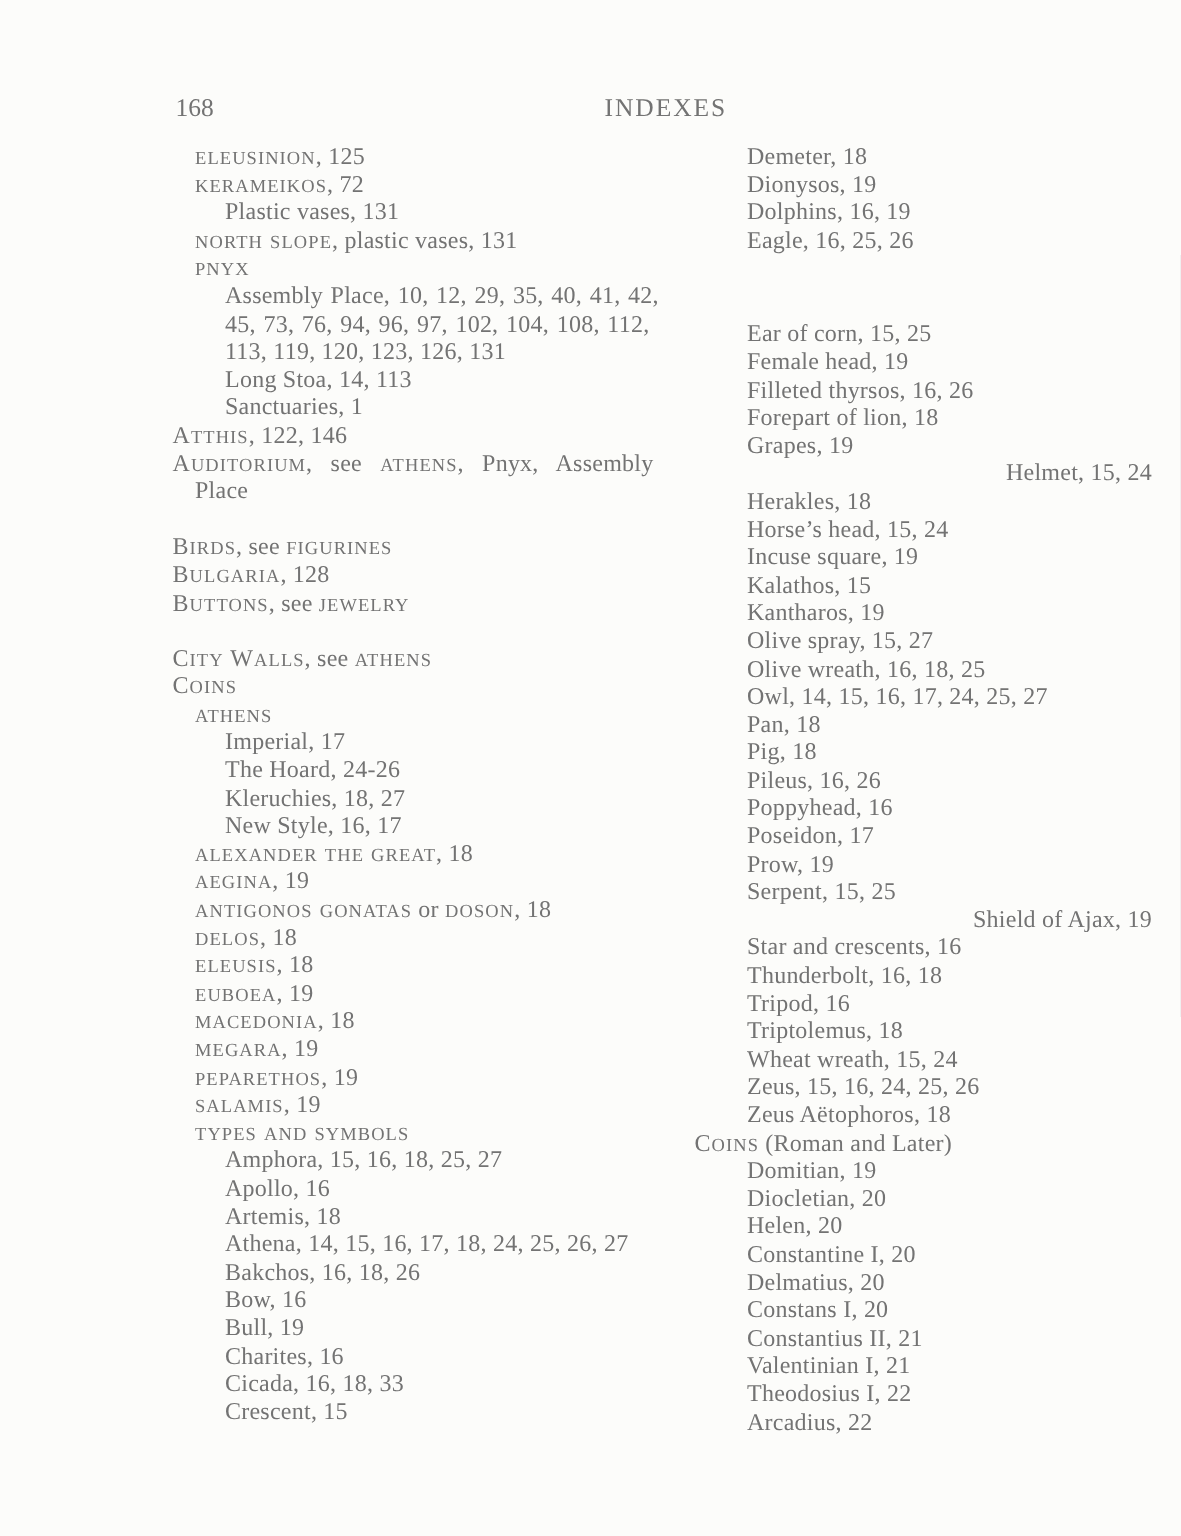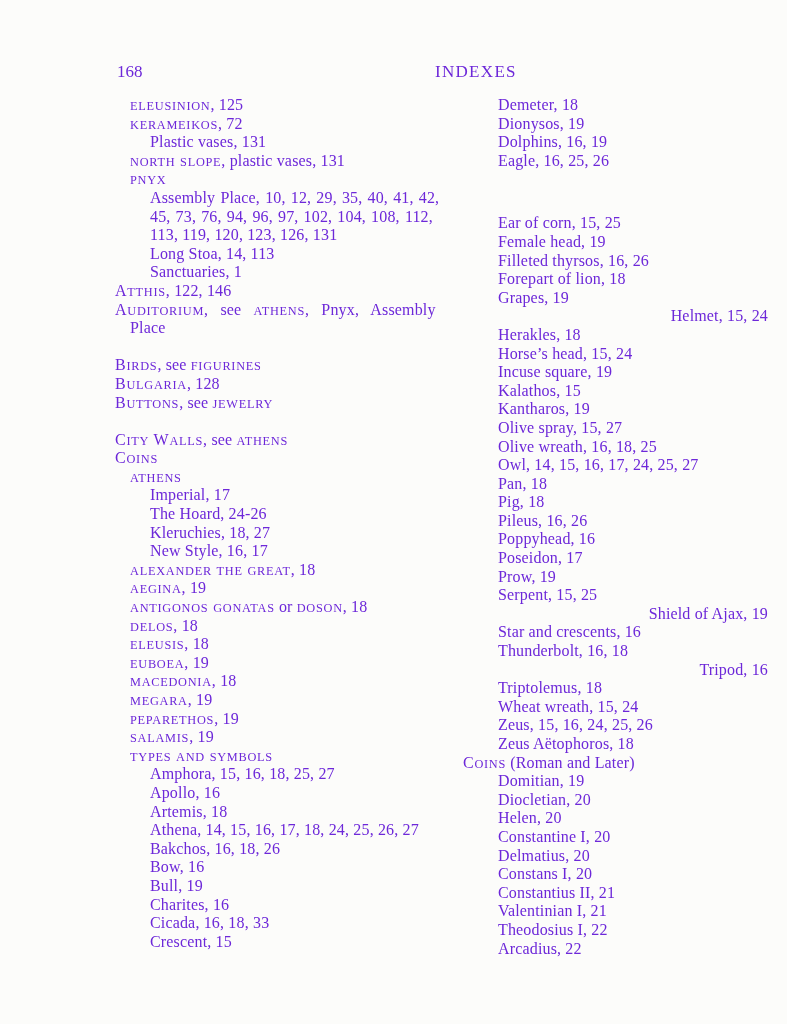--- a/index.html
+++ b/index.html
@@ -21,21 +21,20 @@
     left: 117px;
     top: 62px;
     font-size: 17px;
   }
   .running-head {
     position: absolute;
     left: 403px;
     top: 62px;
     font-size: 17px;
     letter-spacing: 1.3px;
-    margin-left: 32px;
   }
   .col {
     position: absolute;
     top: 96px;
   }
   .col-left  { left: 115px; width: 350px; }
   .col-right { left: 463px; width: 305px; }
   .line {
     height: 18.6px;
     line-height: 18.6px;
@@ -43,21 +42,21 @@
     white-space: nowrap;
   }
   .line.blank { }
   .sc { letter-spacing: 0.045em; }
   .sx { font-size: 77%; }
   .rm { letter-spacing: 0.01em; }
 </style>
 </head>
 <body>
 
-<div class="page" style="background: rgb(252, 252, 250); color: #6d28d9;">
+<div class="page" style="background: rgb(252, 252, 250); color: #737373;">
   <div class="page-number">168</div>
   <div class="running-head">INDEXES</div>
 
   <div class="col col-left">
       <div class="line" style="padding-left: 15px;"><span class="sc"><span class="sx">E</span><span class="sx">L</span><span class="sx">E</span><span class="sx">U</span><span class="sx">S</span><span class="sx">I</span><span class="sx">N</span><span class="sx">I</span><span class="sx">O</span><span class="sx">N</span></span><span class="rm">, 125</span></div>
       <div class="line" style="padding-left: 15px;"><span class="sc"><span class="sx">K</span><span class="sx">E</span><span class="sx">R</span><span class="sx">A</span><span class="sx">M</span><span class="sx">E</span><span class="sx">I</span><span class="sx">K</span><span class="sx">O</span><span class="sx">S</span></span><span class="rm">, 72</span></div>
       <div class="line" style="padding-left: 35px;"><span class="rm">Plastic vases, 131</span></div>
       <div class="line" style="padding-left: 15px;"><span class="sc"><span class="sx">N</span><span class="sx">O</span><span class="sx">R</span><span class="sx">T</span><span class="sx">H</span> <span class="sx">S</span><span class="sx">L</span><span class="sx">O</span><span class="sx">P</span><span class="sx">E</span></span><span class="rm">, plastic vases, 131</span></div>
       <div class="line" style="padding-left: 15px;"><span class="sc"><span class="sx">P</span><span class="sx">N</span><span class="sx">Y</span><span class="sx">X</span></span></div>
       <div class="line" style="padding-left: 35px; word-spacing: 0.06em;"><span class="rm">Assembly Place, 10, 12, 29, 35, 40, 41, 42,</span></div>
@@ -125,21 +124,21 @@
       <div class="line" style="padding-left: 35px;"><span class="rm">Pan, 18</span></div>
       <div class="line" style="padding-left: 35px;"><span class="rm">Pig, 18</span></div>
       <div class="line" style="padding-left: 35px;"><span class="rm">Pileus, 16, 26</span></div>
       <div class="line" style="padding-left: 35px;"><span class="rm">Poppyhead, 16</span></div>
       <div class="line" style="padding-left: 35px;"><span class="rm">Poseidon, 17</span></div>
       <div class="line" style="padding-left: 35px;"><span class="rm">Prow, 19</span></div>
       <div class="line" style="padding-left: 35px;"><span class="rm">Serpent, 15, 25</span></div>
       <div class="line" style="padding-left: 35px; text-align: right;"><span class="rm">Shield of Ajax, 19</span></div>
       <div class="line" style="padding-left: 35px;"><span class="rm">Star and crescents, 16</span></div>
       <div class="line" style="padding-left: 35px;"><span class="rm">Thunderbolt, 16, 18</span></div>
-      <div class="line" style="padding-left: 35px; text-align: right;"><span class="rm">Tripod, 16</span></div>
+      <div class="line" style="padding-left: 35px;"><span class="rm">Tripod, 16</span></div>
       <div class="line" style="padding-left: 35px;"><span class="rm">Triptolemus, 18</span></div>
       <div class="line" style="padding-left: 35px;"><span class="rm">Wheat wreath, 15, 24</span></div>
       <div class="line" style="padding-left: 35px;"><span class="rm">Zeus, 15, 16, 24, 25, 26</span></div>
       <div class="line" style="padding-left: 35px;"><span class="rm">Zeus Aëtophoros, 18</span></div>
       <div class="line" style="padding-left: 0px;"><span class="sc">C<span class="sx">O</span><span class="sx">I</span><span class="sx">N</span><span class="sx">S</span></span><span class="rm"> (Roman and Later)</span></div>
       <div class="line" style="padding-left: 35px;"><span class="rm">Domitian, 19</span></div>
       <div class="line" style="padding-left: 35px;"><span class="rm">Diocletian, 20</span></div>
       <div class="line" style="padding-left: 35px;"><span class="rm">Helen, 20</span></div>
       <div class="line" style="padding-left: 35px;"><span class="rm">Constantine I, 20</span></div>
       <div class="line" style="padding-left: 35px;"><span class="rm">Delmatius, 20</span></div>

